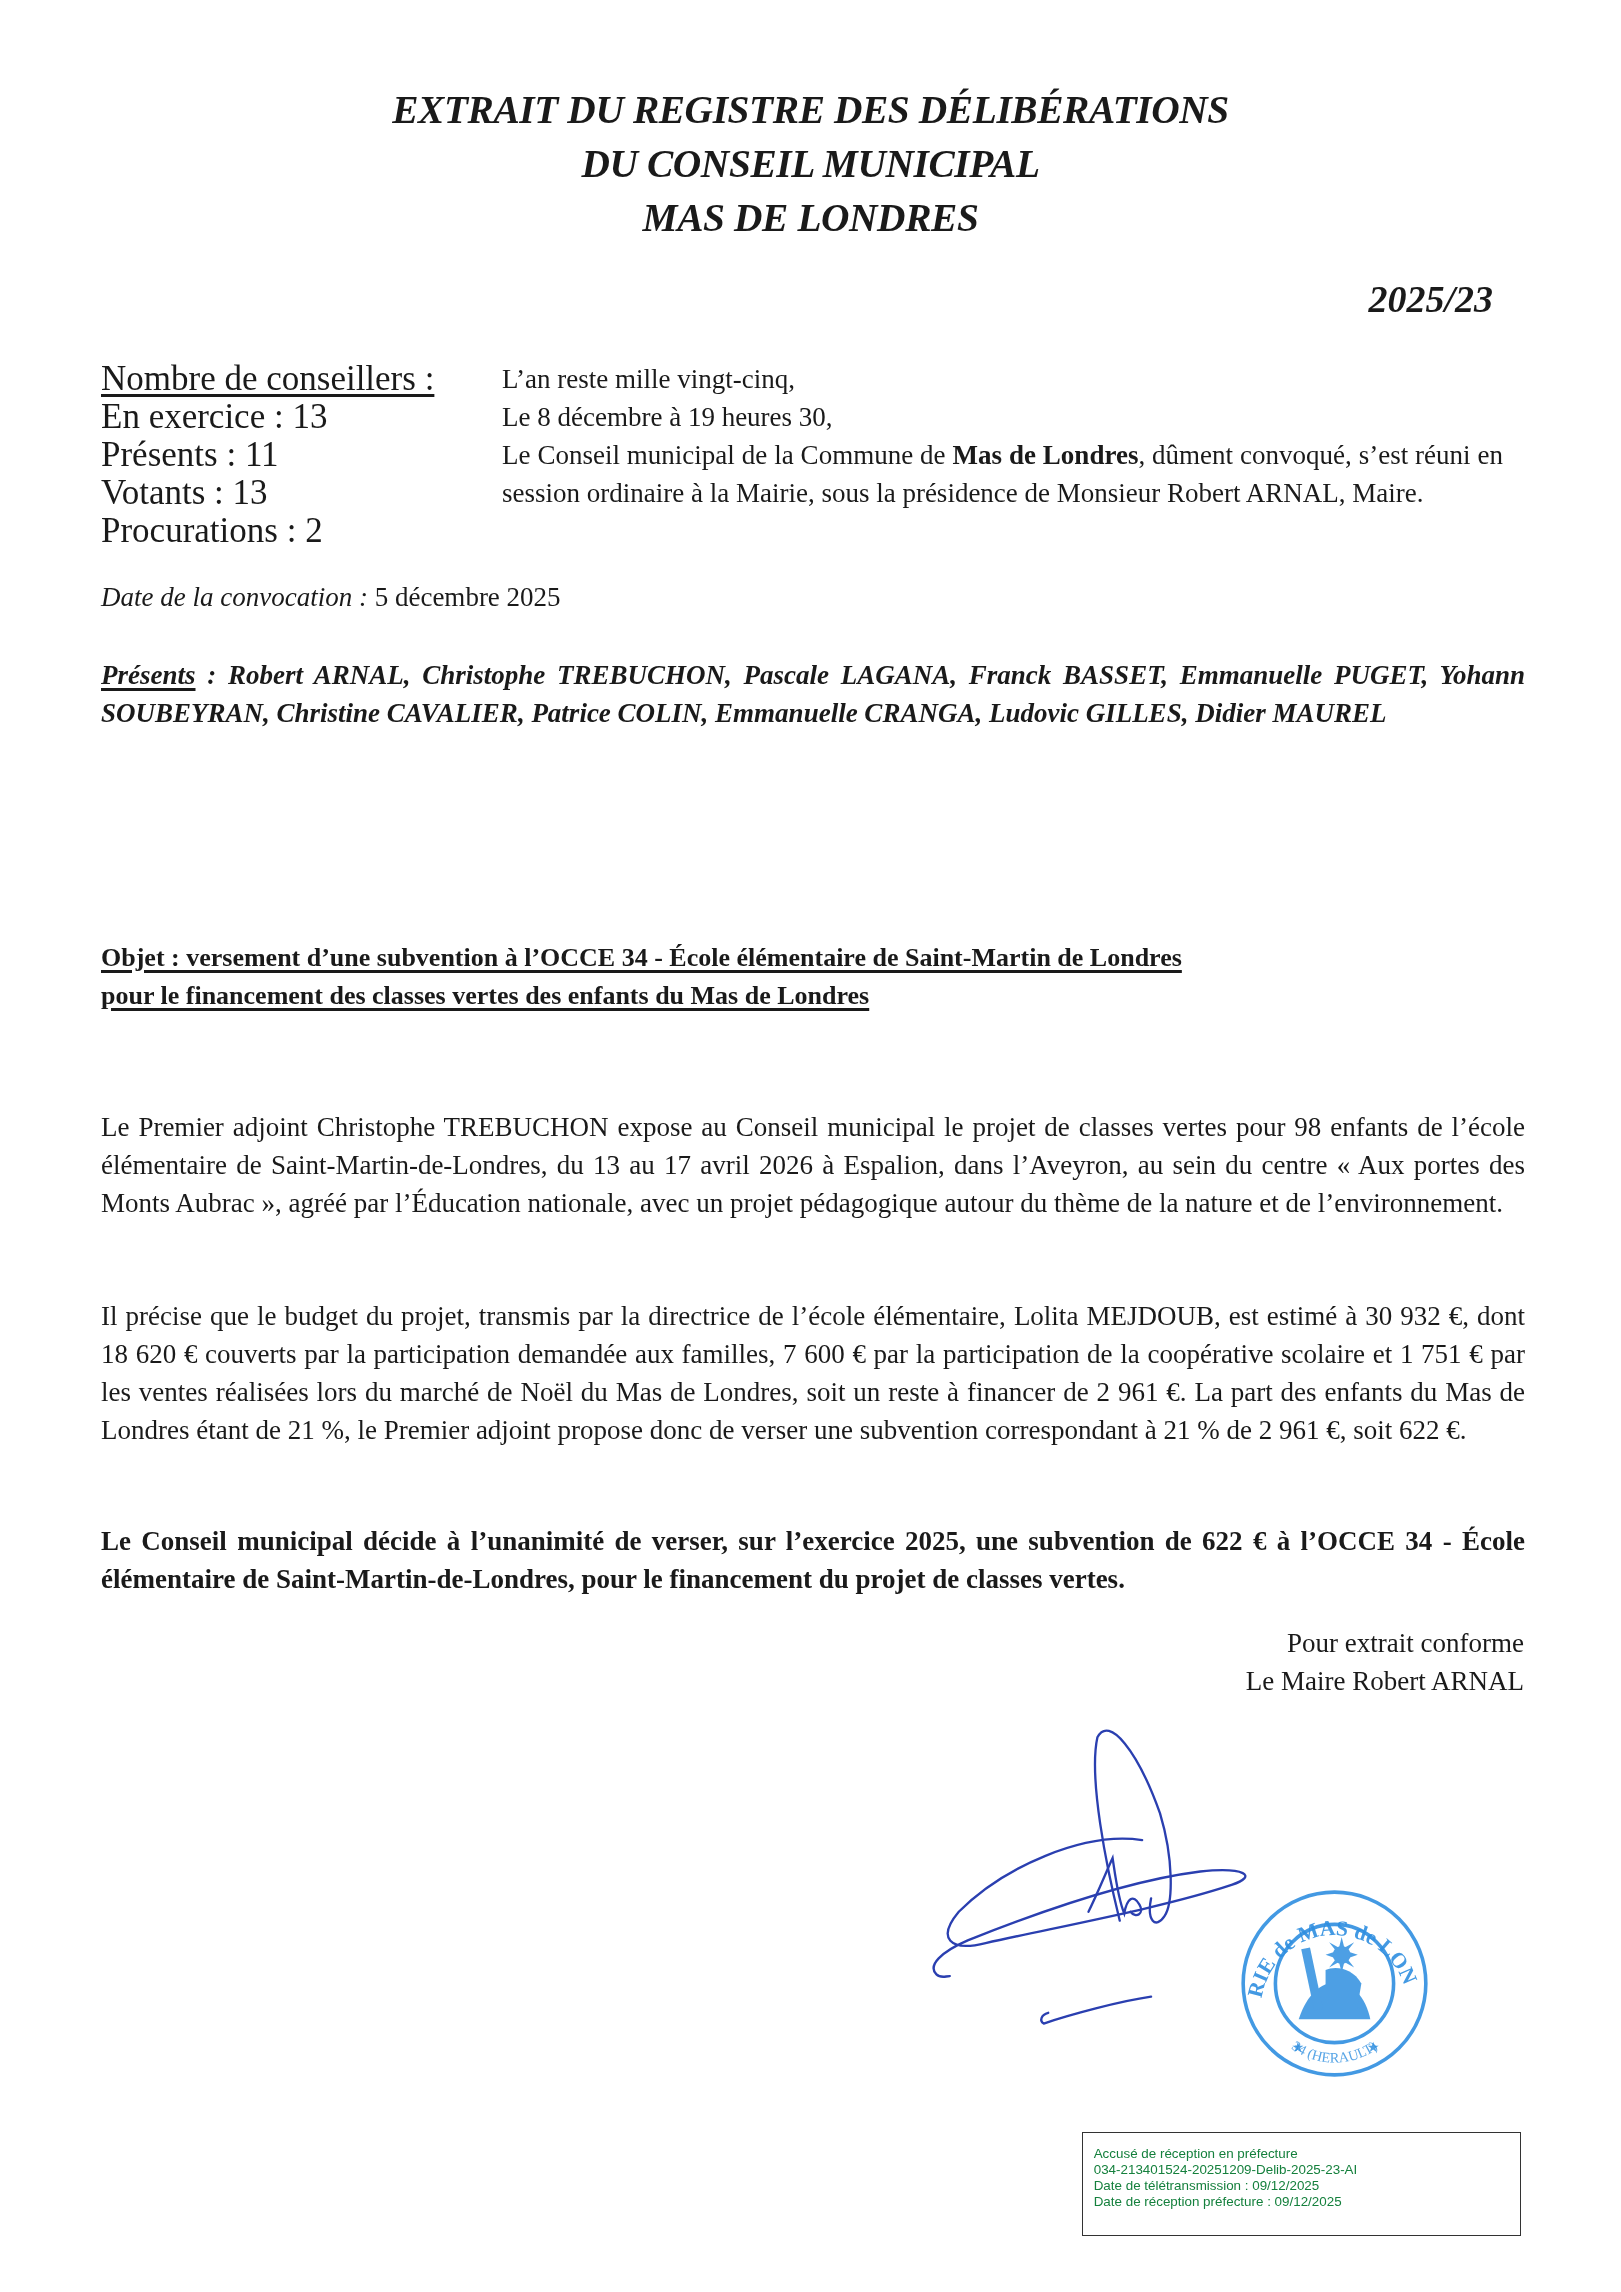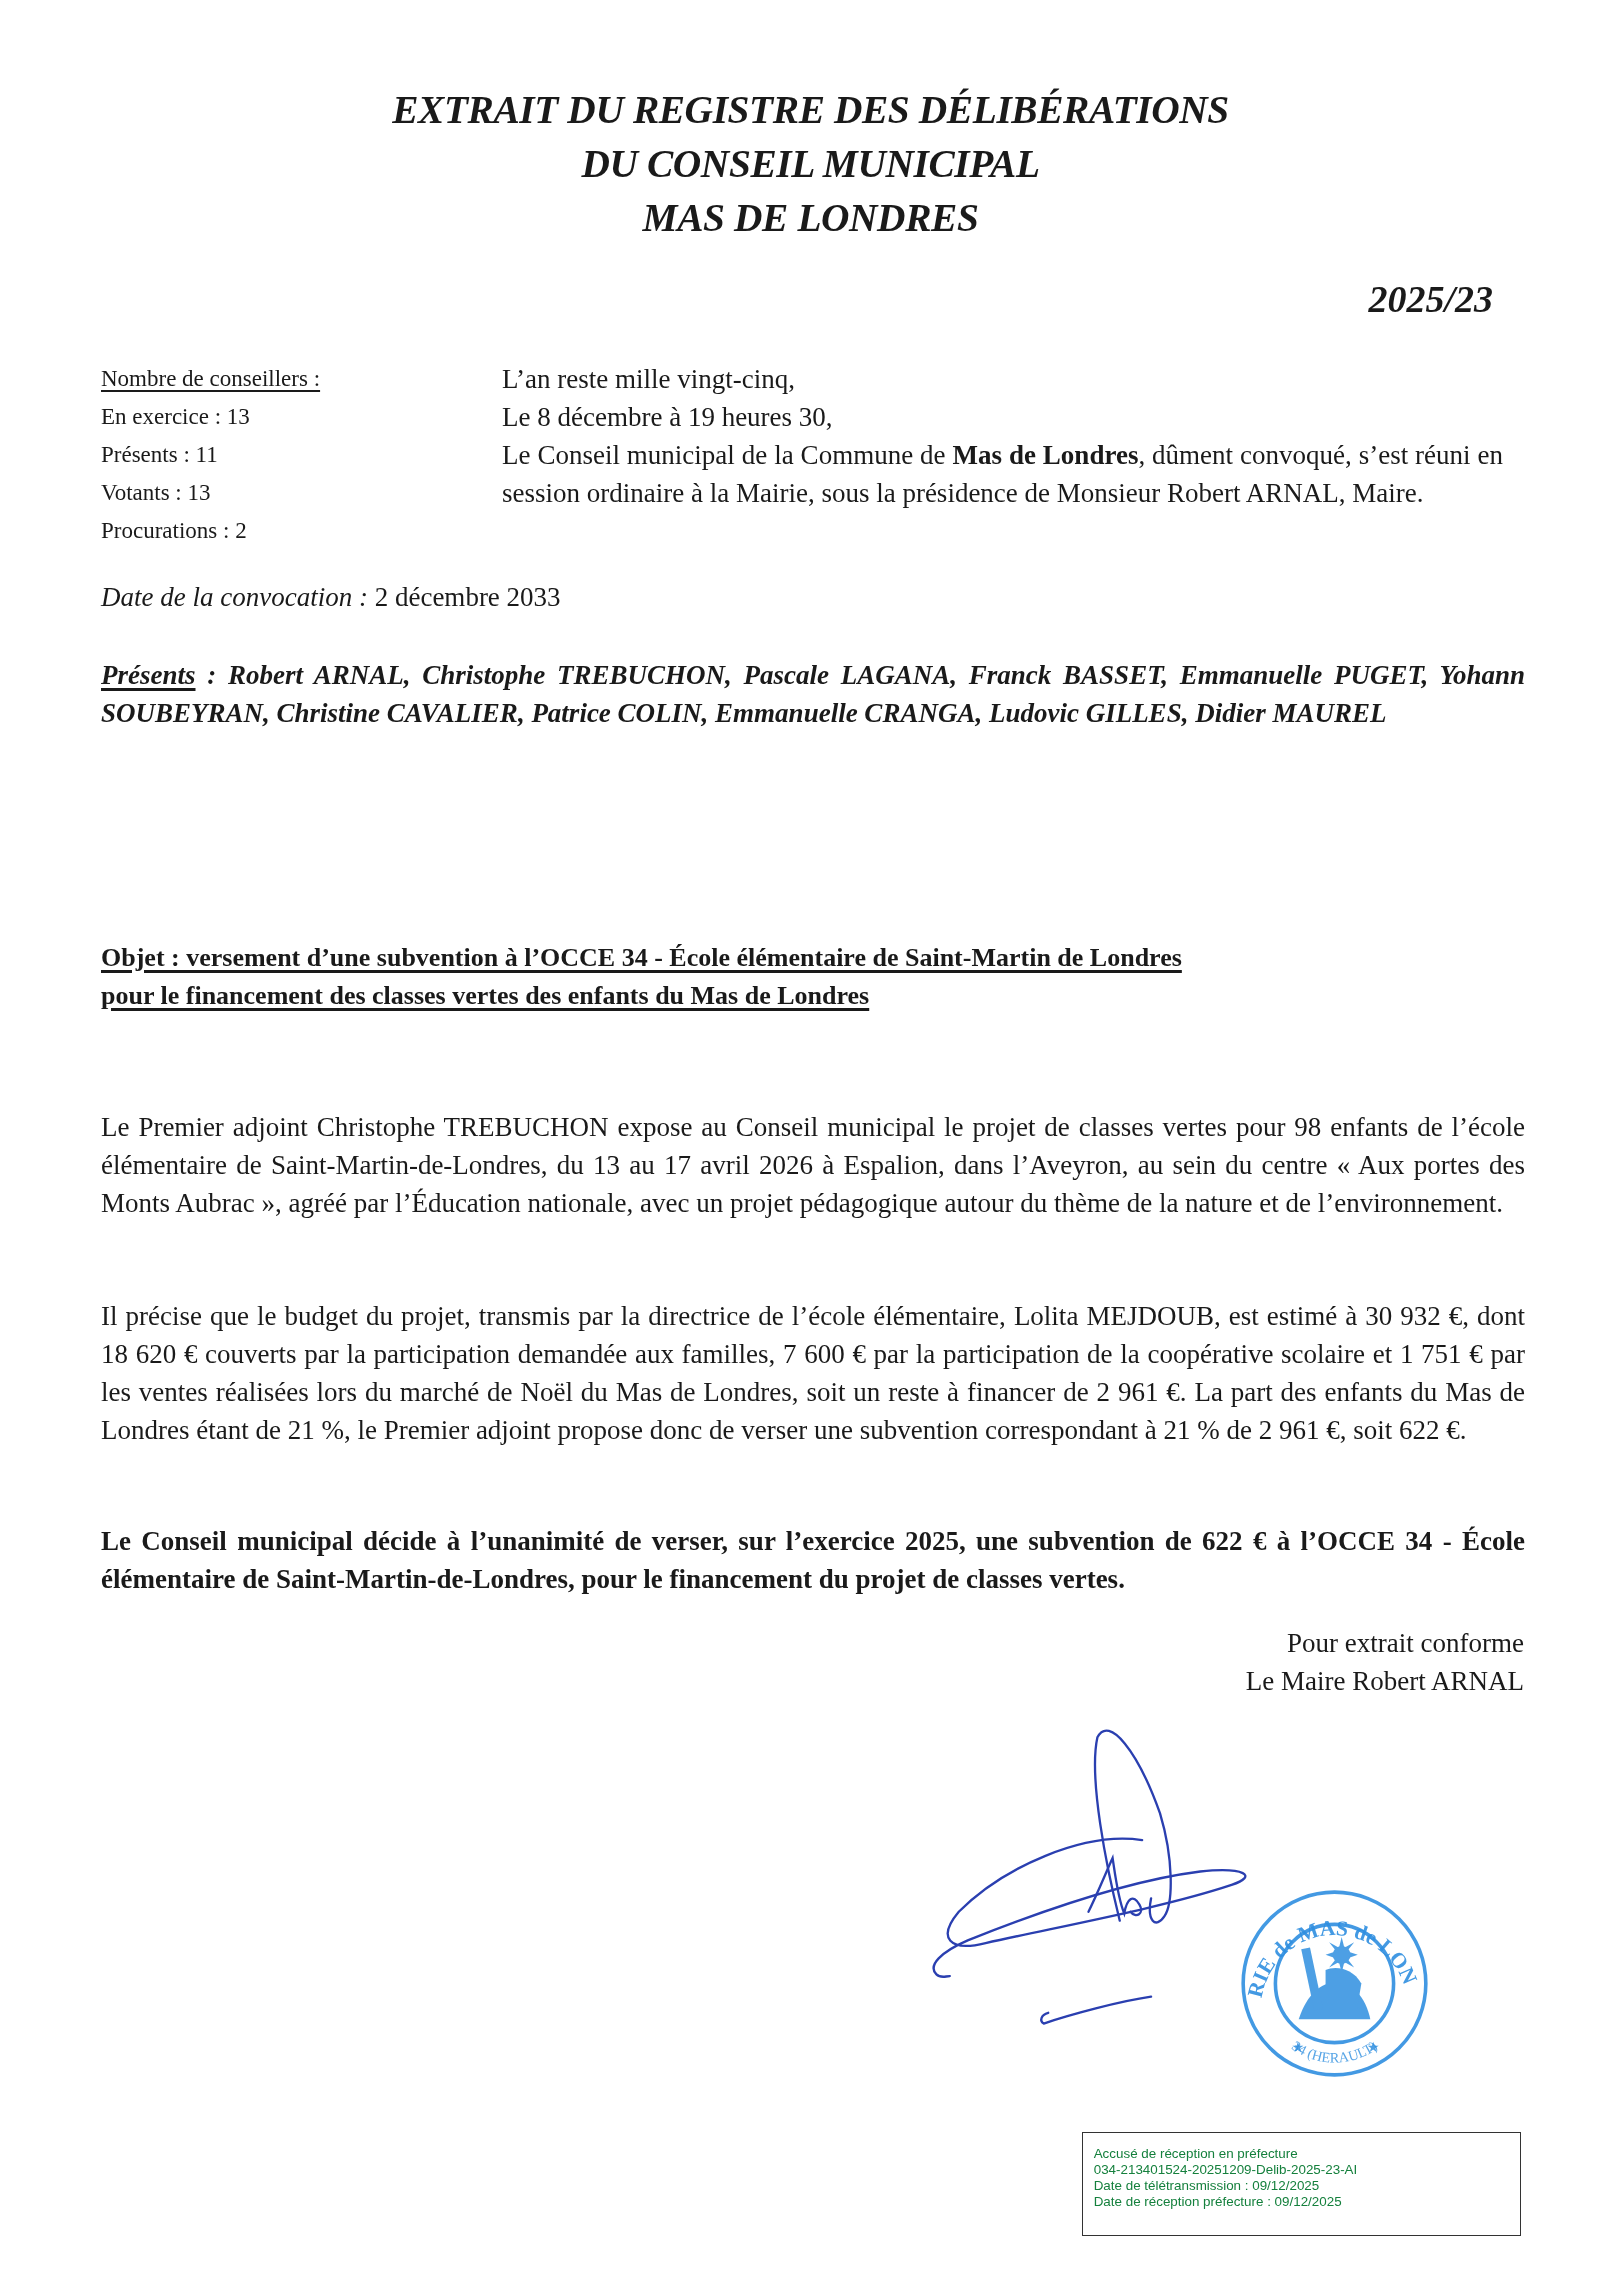--- a/index.html
+++ b/index.html
@@ -8,21 +8,21 @@
   .page { position: absolute; left: 0; top: 0; width: 1621px; height: 1726px; }
 
   .title { position: absolute; left: 0; width: 1621px; top: 82px; text-align: center;
            font-weight: bold; font-style: italic; font-size: 41px; line-height: 54px;
            letter-spacing: -0.4px; transform: scaleX(0.96); }
   .title div { display: block; }
 
   .ref-number { position: absolute; right: 128px; top: 277px; font-weight: bold; font-style: italic;
                 font-size: 38px; }
 
-  .counts { position: absolute; left: 101px; top: 360px; font-size: 23px; line-height: 38px; }
+  .counts { position: absolute; left: 101px; top: 360px; font-size: 35px; line-height: 38px; }
   .counts .hdr { text-decoration: underline; text-underline-offset: 3.6px; }
 
   .session { position: absolute; left: 502px; top: 360px; width: 1001px; font-size: 27px;
              line-height: 38px; text-align: justify; }
   .session b { font-weight: bold; }
 
   .convocation { position: absolute; left: 101px; top: 582px; font-size: 27px; font-style: italic; }
   .convocation .val { font-style: normal; }
 
   .presents { position: absolute; left: 101px; top: 656px; width: 1424px; font-size: 27px;
@@ -74,21 +74,21 @@
     <div>Votants : 13</div>
     <div>Procurations : 2</div>
   </div>
 
   <div class="session">
     <div>L’an reste mille vingt-cinq,</div>
     <div>Le 8 décembre à 19 heures 30,</div>
     <div><span>Le Conseil municipal de la Commune de </span><b>Mas de Londres</b><span>, dûment convoqué, s’est réuni en session ordinaire à la Mairie, sous la présidence de Monsieur Robert ARNAL, Maire.</span></div>
   </div>
 
-  <div class="convocation"><span>Date de la convocation : </span><span class="val">2 décembre 2033</span></div>
+  <div class="convocation"><span>Date de la convocation : </span><span class="val">5 décembre 2025</span></div>
 
   <div class="presents"><span class="ul">Présents</span><span> : </span><span>Robert ARNAL, Christophe TREBUCHON, Pascale LAGANA, Franck BASSET, Emmanuelle PUGET, Yohann SOUBEYRAN, Christine CAVALIER, Patrice COLIN, Emmanuelle CRANGA, Ludovic GILLES, Didier MAUREL</span></div>
 
 
   <div class="objet">
     <div><span>Objet : versement d’une subvention à l’OCCE 34  - École élémentaire de Saint-Martin de Londres</span></div>
     <div><span>pour le financement des classes vertes des enfants du Mas de Londres</span></div>
   </div>
 
   <div class="para p1">Le Premier adjoint Christophe TREBUCHON expose au Conseil municipal le projet de classes vertes pour 98 enfants de l’école élémentaire de Saint-Martin-de-Londres, du 13 au 17 avril 2026 à Espalion, dans l’Aveyron, au sein du centre « Aux portes des Monts Aubrac », agréé par l’Éducation nationale, avec un projet pédagogique autour du thème de la nature et de l’environnement.</div>

